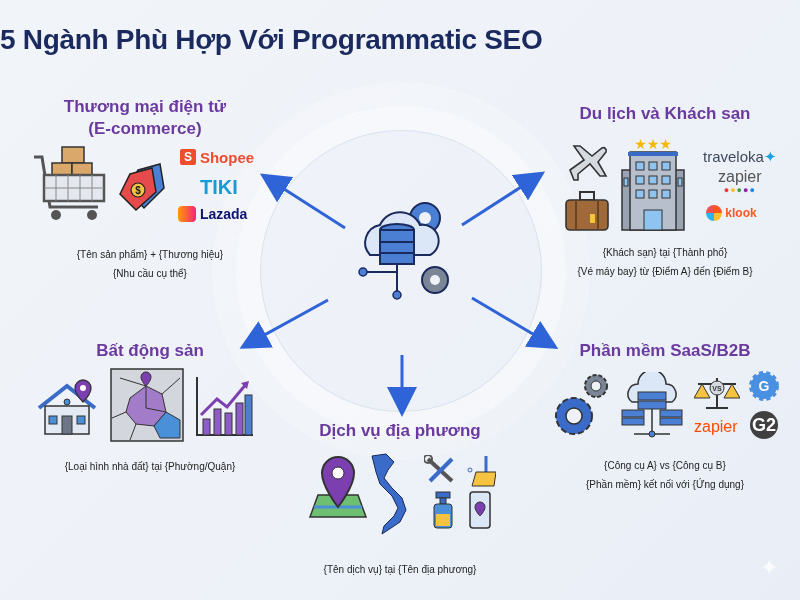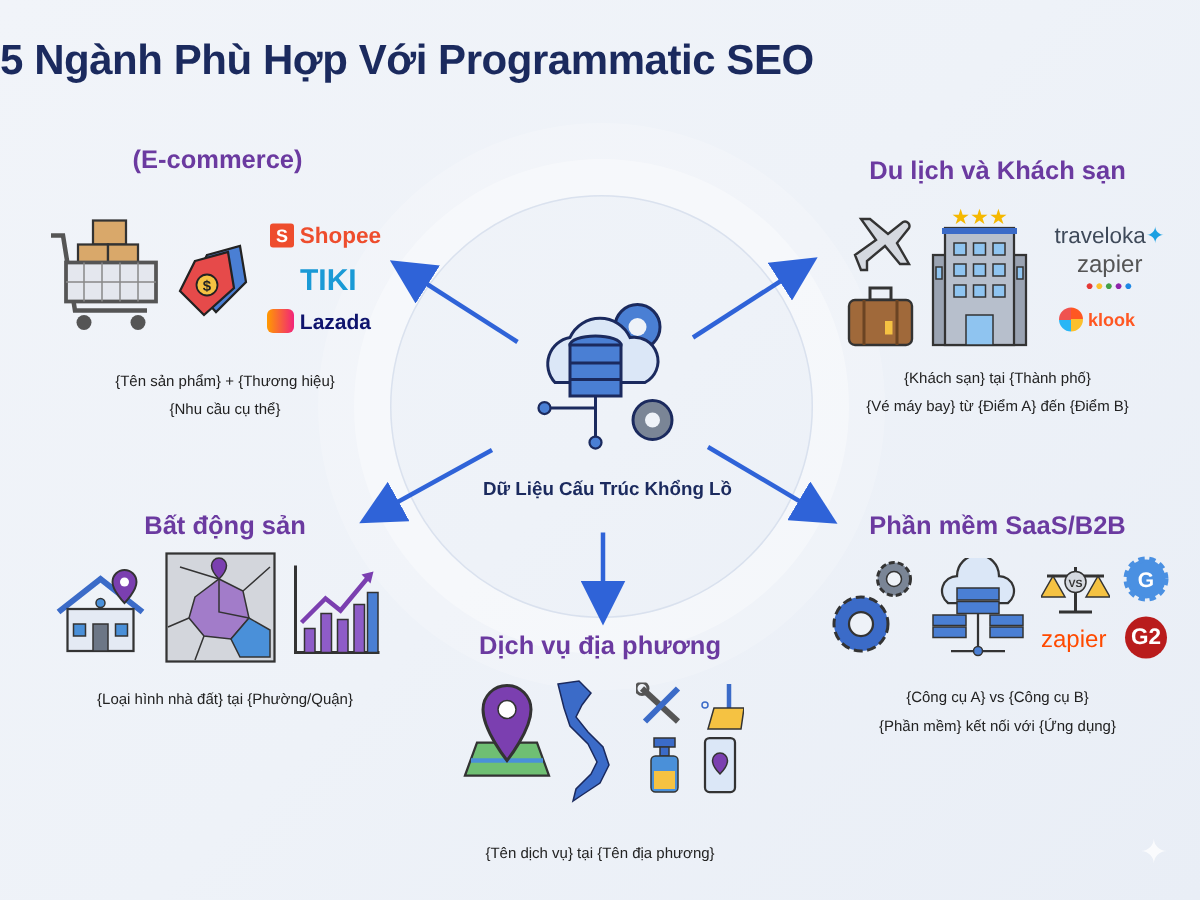--- a/index.html
+++ b/index.html
@@ -45,24 +45,24 @@
   <line x1="25" y1="42" x2="59" y2="42" stroke="#1b2a5e" stroke-width="2"></line>
   <line x1="25" y1="53" x2="59" y2="53" stroke="#1b2a5e" stroke-width="2"></line>
   <line x1="42" y1="64" x2="42" y2="92" stroke="#1b2a5e" stroke-width="2"></line>
   <line x1="42" y1="72" x2="10" y2="72" stroke="#1b2a5e" stroke-width="2"></line>
   <circle cx="8" cy="72" r="4" fill="#4a7fd4" stroke="#1b2a5e" stroke-width="1.5"></circle>
   <circle cx="42" cy="95" r="4" fill="#4a7fd4" stroke="#1b2a5e" stroke-width="1.5"></circle>
   <circle cx="80" cy="80" r="13" fill="#7a8596" stroke="#1b2a5e" stroke-width="2"></circle>
   <circle cx="80" cy="80" r="5" fill="#eef2f8"></circle>
 </svg>
 <div class="center-text">
-  <div>Dữ Liệu Cấu Trúc Khổng Lồ</div>
 </div>
 
 <div class="sec-title" style="left:40px;top:96px;width:210px">
+  <div>Thương mại điện tử</div>
   <div>(E-commerce)</div>
 </div>
 <svg class="icon" style="left:32px;top:145px" width="80" height="78" viewBox="0 0 80 78">
   <rect x="30" y="2" width="22" height="16" fill="#d9a86a" stroke="#333" stroke-width="1.5"></rect>
   <rect x="20" y="18" width="20" height="14" fill="#d9a86a" stroke="#333" stroke-width="1.5"></rect>
   <rect x="40" y="18" width="20" height="14" fill="#d9a86a" stroke="#333" stroke-width="1.5"></rect>
   <path d="M2 12 L10 12 L18 62 L66 62" fill="none" stroke="#555" stroke-width="3"></path>
   <rect x="12" y="30" width="60" height="26" fill="#e4e7ee" stroke="#555" stroke-width="2.5"></rect>
   <path d="M24 30v26 M36 30v26 M48 30v26 M60 30v26 M12 43h60" stroke="#888" stroke-width="1"></path>
   <circle cx="24" cy="70" r="5" fill="#555"></circle>
@@ -189,21 +189,21 @@
   <path d="M0 24 L8 10 L16 24 z" fill="#f5c242" stroke="#333"></path>
   <path d="M30 24 L38 10 L46 24 z" fill="#f5c242" stroke="#333"></path>
   <circle cx="23" cy="14" r="7" fill="#d5d9e0" stroke="#333"></circle>
   <text x="23" y="17" text-anchor="middle" font-size="7" font-weight="700" fill="#333" font-family="Liberation Sans, sans-serif">VS</text>
 </svg>
 <svg class="icon" style="left:748px;top:370px" width="32" height="32" viewBox="0 0 32 32">
   <circle cx="16" cy="16" r="13" fill="#4a90e2" stroke="#4a90e2" stroke-width="4" stroke-dasharray="4 3"></circle>
   <text x="16" y="21" text-anchor="middle" font-size="14" font-weight="700" fill="#fff" font-family="Liberation Sans, sans-serif">G</text>
 </svg>
 <div class="brand" style="left:694px;top:418px;color:#ff4a00;font-size:16px;font-weight:400">zapier</div>
-<div class="brand" style="left:750px;top:411px;width:28px;height:28px;border-radius:50%;background:#b91c1c;color:#fff;text-align:center;line-height:28px;font-size:15px">G2</div>
+<div class="brand" style="left:750px;top:411px;width:28px;height:28px;border-radius:50%;background:#404040;color:#fff;text-align:center;line-height:28px;font-size:18px">G2</div>
 <div class="sec-text" style="left:535px;top:456px;width:260px">
   <div>{Công cụ A} vs {Công cụ B}</div>
   <div>{Phần mềm} kết nối với {Ứng dụng}</div>
 </div>
 
 <div class="sec-title" style="left:300px;top:420px;width:200px">Dịch vụ địa phương</div>
 <svg class="icon" style="left:306px;top:455px" width="64" height="66" viewBox="0 0 64 66">
   <path d="M4 62 L12 40 L52 40 L60 62 z" fill="#6fbf73" stroke="#333" stroke-width="1.5"></path>
   <path d="M8 52 L56 52" stroke="#4a90d9" stroke-width="3"></path>
   <path d="M32 2 a16 16 0 0 1 16 16 c0 14 -16 34 -16 34 c0 0 -16 -20 -16 -34 a16 16 0 0 1 16 -16z" fill="#7b3fb0" stroke="#333" stroke-width="2"></path>

